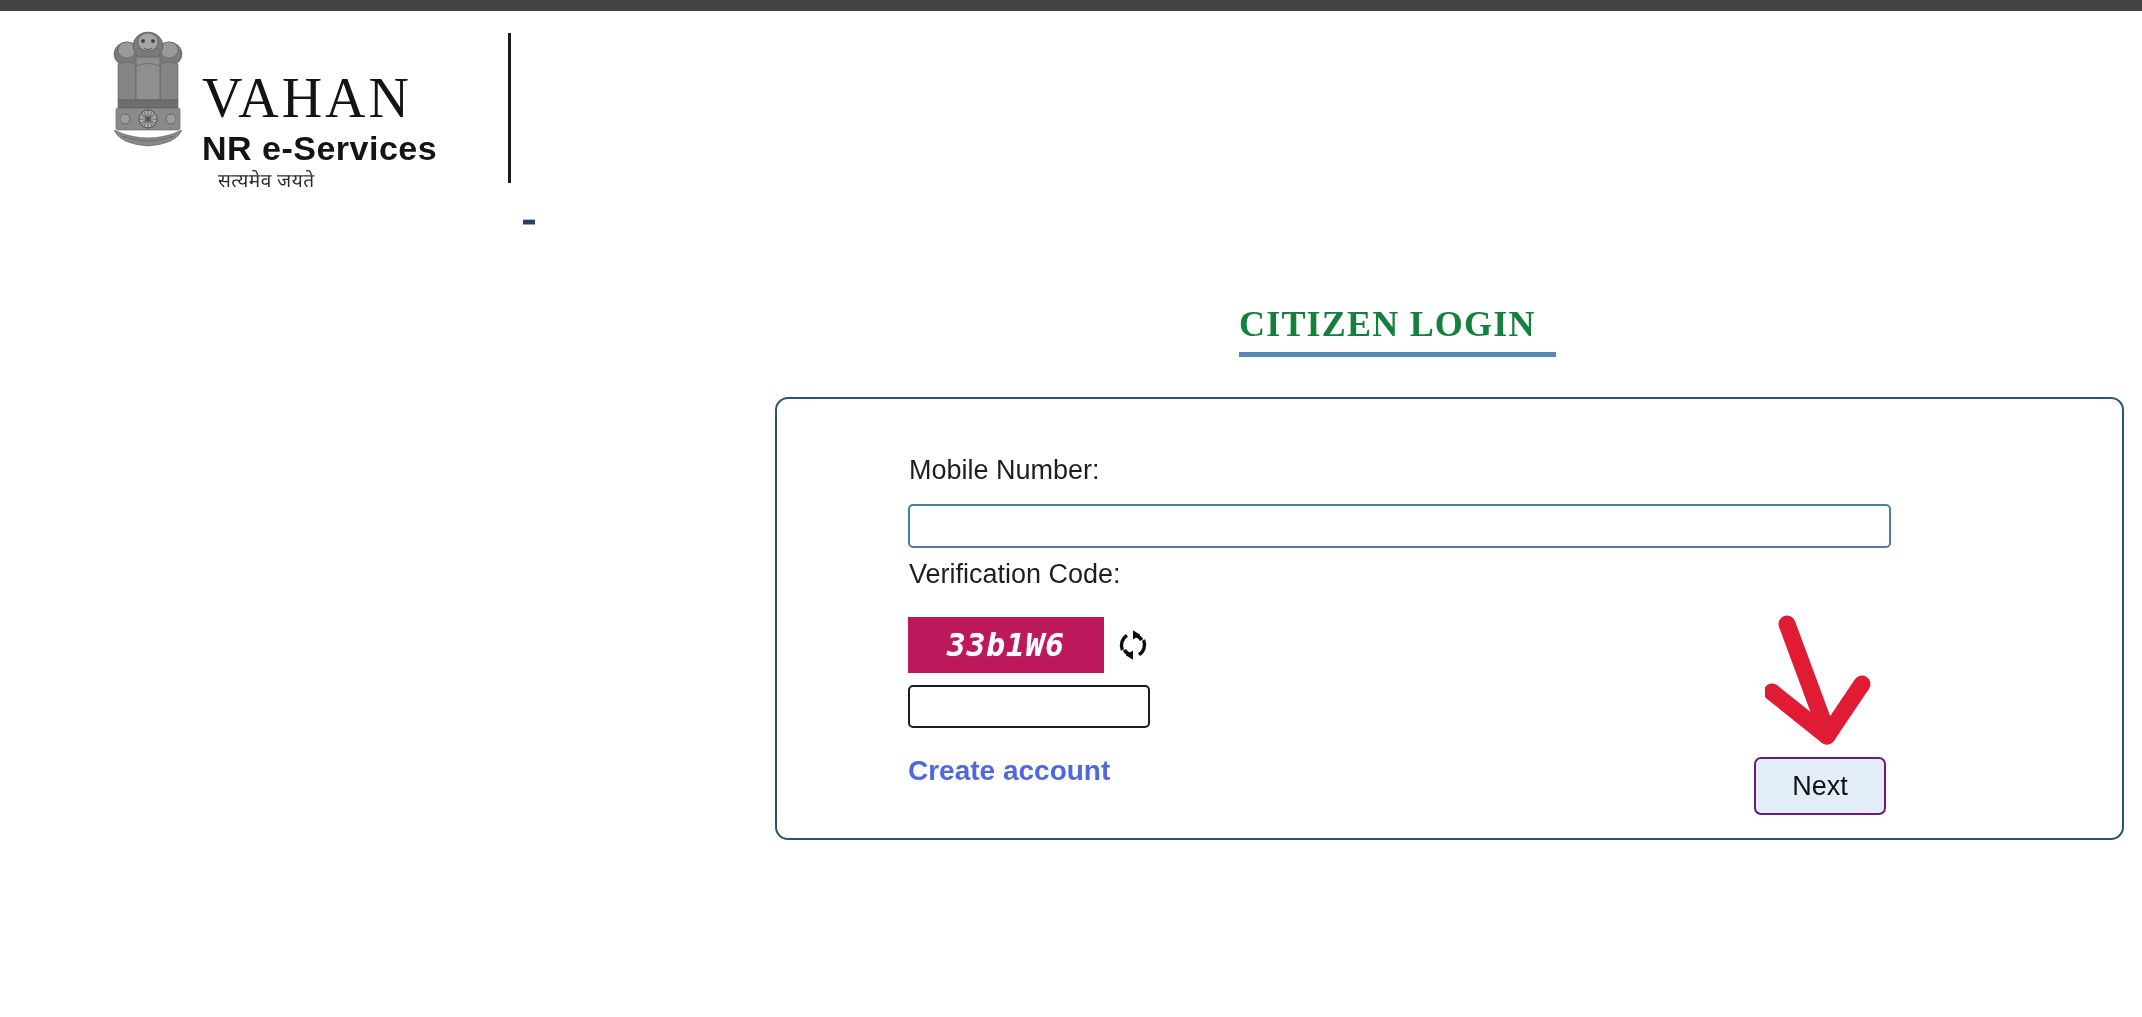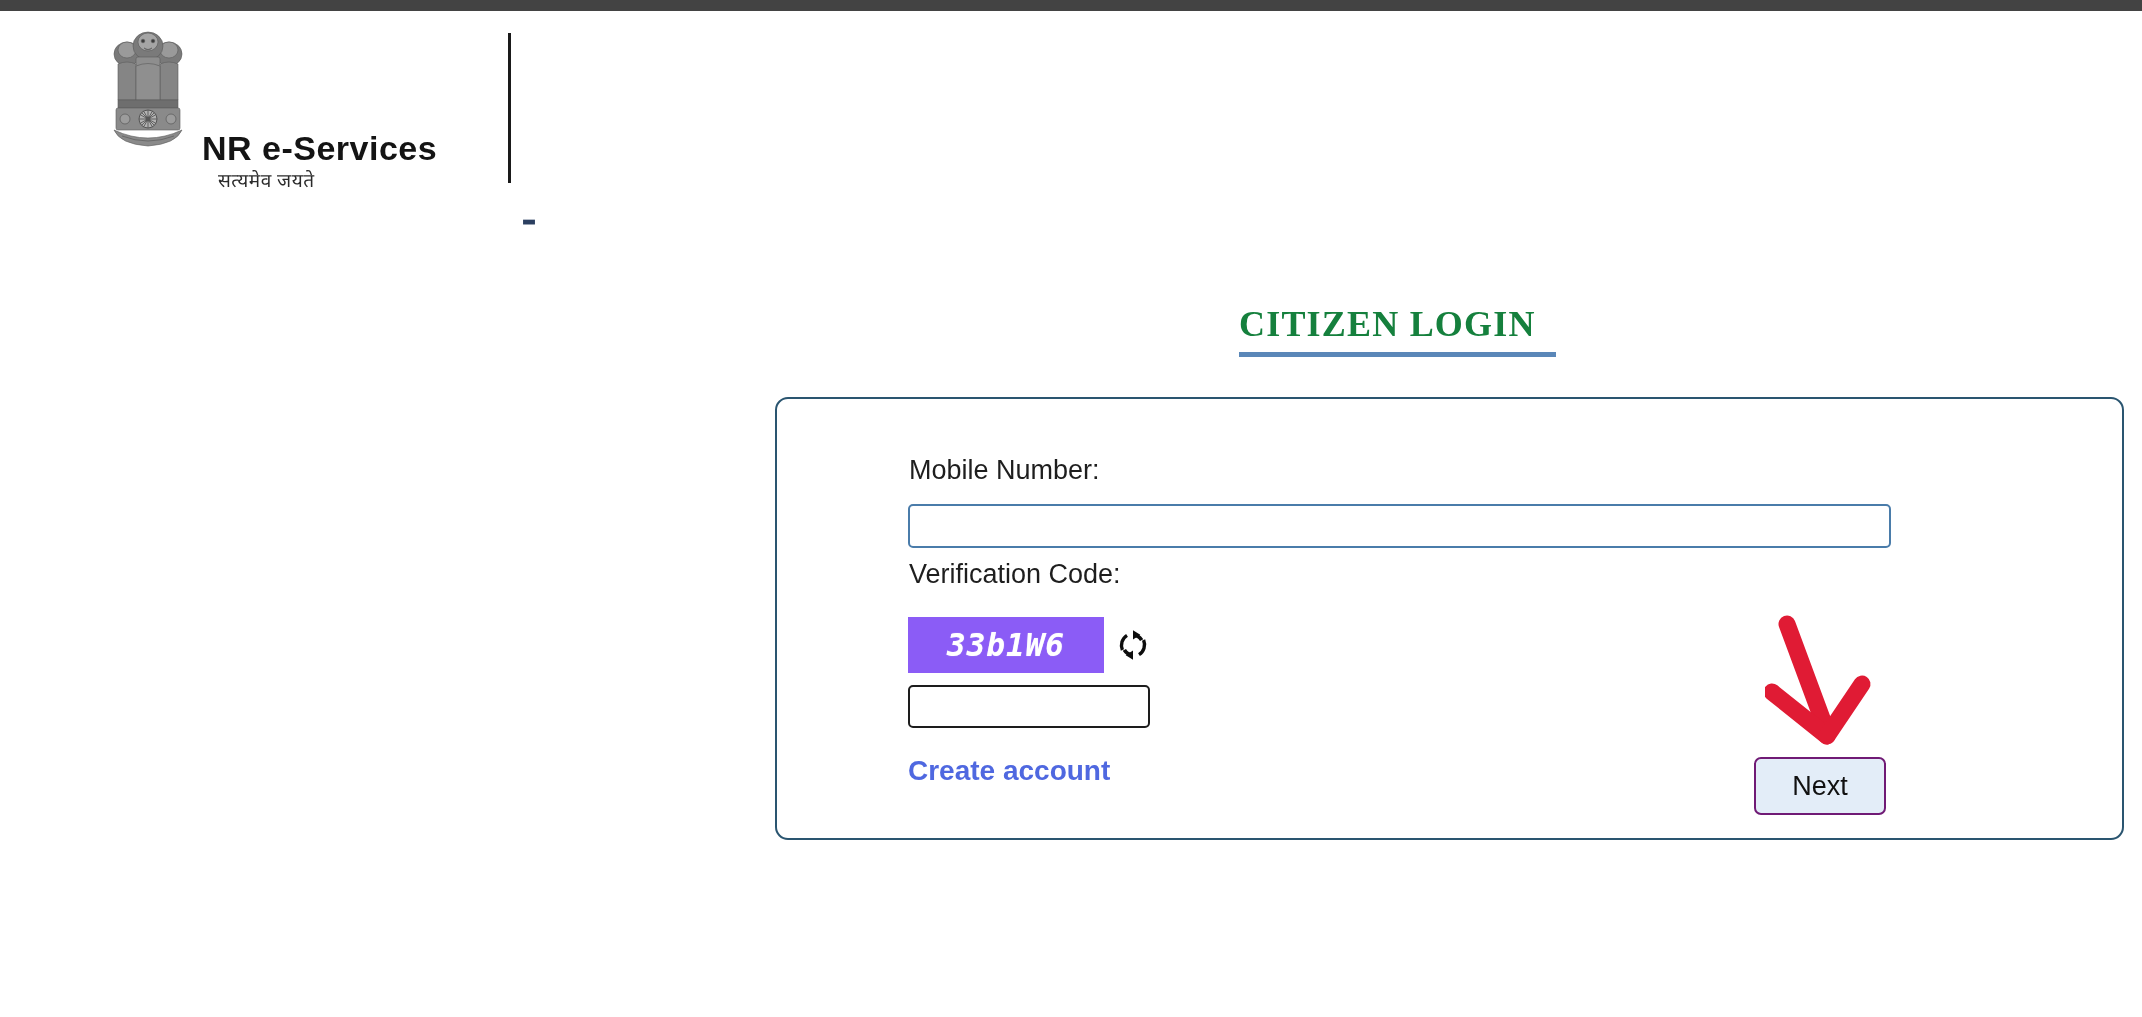--- a/index.html
+++ b/index.html
@@ -207,21 +207,21 @@
     font-family: "Liberation Sans", sans-serif;
     color: #1e1e1e;
   }
 
   .captcha-img {
     position: absolute;
     left: 131px;
     top: 218px;
     width: 196px;
     height: 56px;
-    background: #8b5cf6;
+    background: #be185d;
     display: flex;
     align-items: center;
     justify-content: center;
     overflow: hidden;
   }
   .captcha-text {
     font-family: "DejaVu Sans Mono", monospace;
     font-style: italic;
     font-weight: bold;
     font-size: 31px;
@@ -345,20 +345,21 @@
           <circle cx="15" cy="95" r="5" fill="#9c9c9c" stroke="#5e5e5e" stroke-width="0.8"></circle>
           <circle cx="61" cy="95" r="5" fill="#9c9c9c" stroke="#5e5e5e" stroke-width="0.8"></circle>
 
           <path d="M4 106 q34 16 68 0 q-6 14 -34 16 q-28 -2 -34 -16z" fill="#8a8a8a"></path>
           <path d="M12 112 q26 10 52 0" fill="none" stroke="#6a6a6a" stroke-width="1"></path>
         </g>
       </svg>
     </span>
     <span class="emblem-motto">सत्यमेव जयते</span>
     <span class="brand-text">
+      <span class="brand-vahan">VAHAN</span>
       <span class="brand-sub">NR e-Services</span>
     </span>
   </div>
 
   <div class="divider-v"></div>
 
 </div>
 
 <div class="navbar">
   <div class="nav-items">

